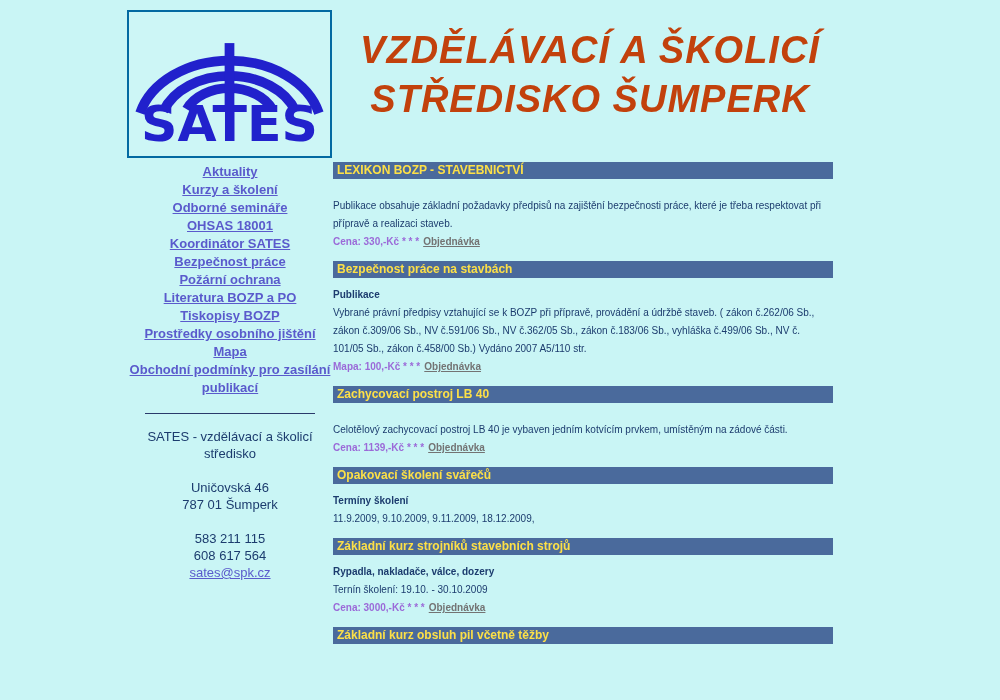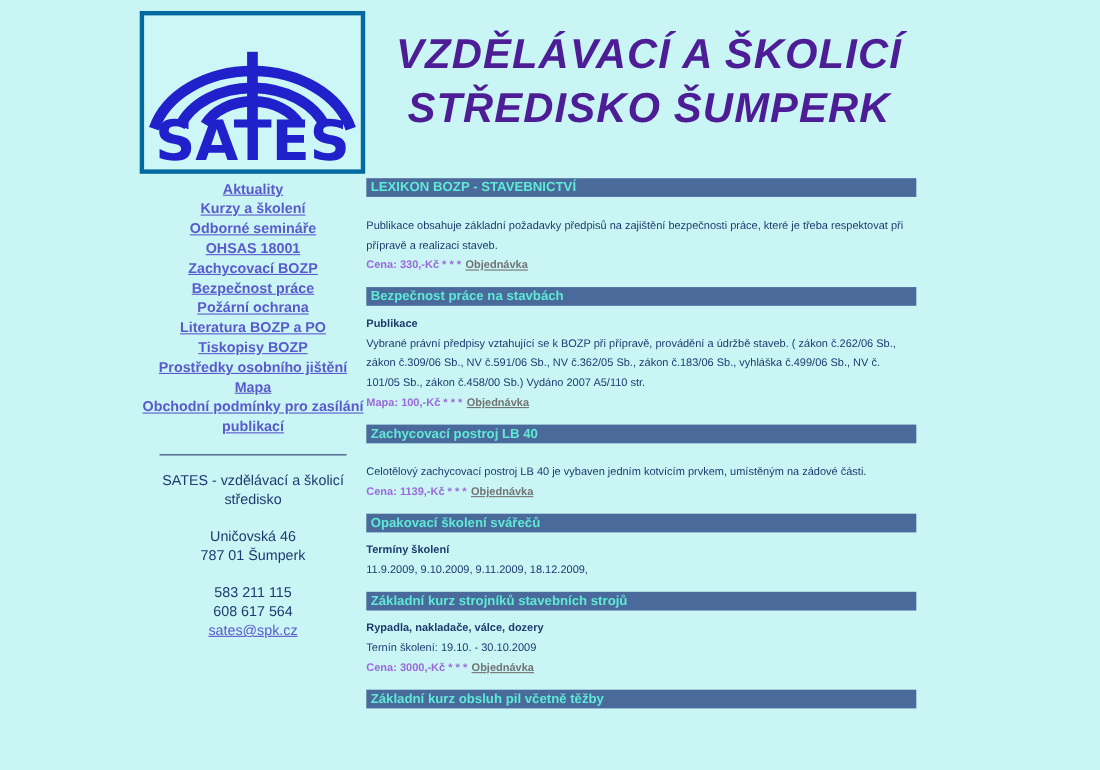--- a/index.html
+++ b/index.html
@@ -8,23 +8,23 @@
     background:#c9f5f5;
     font-family:"Liberation Sans", sans-serif;
     color:#1c3c6e;
     position:relative;
   }
 
   
   .logo-box{
     position:absolute; left:127px; top:10px;
     width:205px; height:148px;
-    border:4px solid #0369a1;
+    border:2px solid #0369a1;
     background:#cdf6f6;
-    display:flex; align-items:flex-end; justify-content:center;
+    display:flex; align-items:flex-start; justify-content:center;
   }
 
   
   .site-title{
     position:absolute; left:335px; top:26px; width:510px;
     text-align:center;
     font-size:38px; line-height:49px;
     font-weight:bold; font-style:italic;
     letter-spacing:1px;
   }
@@ -52,21 +52,21 @@
     color:#5a5acc; text-decoration:underline;
   }
 
   
   .main{
     position:absolute; left:333px; top:162px; width:500px;
   }
   .section{ margin-bottom:10px; }
   .section-bar{
     background:#4a6a9c;
-    color:#5eead4;
+    color:#fde047;
     font-size:12px; font-weight:bold;
     line-height:13px;
     padding:2px 4px;
     height:17px;
     margin-bottom:8px;
   }
   .section p{ font-size:10px; line-height:18px; }
   .section p.gap{ margin-top:18px; }
   .subtitle{ font-weight:bold; }
   .price{ color:#9b6ad8; font-weight:bold; }
@@ -83,32 +83,32 @@
     <g stroke="#2121cc" stroke-width="10" fill="none">
       <path d="M 8,104 A 95,72 0 0 1 192,104"></path>
       <path d="M 32,102 A 72,54 0 0 1 168,102"></path>
       <path d="M 56,100 A 48,36 0 0 1 144,100"></path>
     </g>
     <rect x="95" y="32" width="10" height="70" fill="#2121cc"></rect>
     <text x="100" y="133" text-anchor="middle" fill="#2121cc" font-family="DejaVu Sans, sans-serif" font-weight="bold" font-size="52">SATES</text>
   </svg>
 </div>
 
-<div class="site-title" style="color:#4c1d95">
+<div class="site-title" style="color:#c2410c">
   <div>VZDĚLÁVACÍ A ŠKOLICÍ</div>
   <div>STŘEDISKO ŠUMPERK</div>
 </div>
 
 <div class="sidebar">
   <nav class="nav">
     <a href="#">Aktuality</a>
     <a href="#">Kurzy a školení</a>
     <a href="#">Odborné semináře</a>
     <a href="#">OHSAS 18001</a>
-    <a href="#">Zachycovací BOZP</a>
+    <a href="#">Koordinátor SATES</a>
     <a href="#">Bezpečnost práce</a>
     <a href="#">Požární ochrana</a>
     <a href="#">Literatura BOZP a PO</a>
     <a href="#">Tiskopisy BOZP</a>
     <a href="#">Prostředky osobního jištění</a>
     <a href="#">Mapa</a>
     <a href="#">Obchodní podmínky pro zasílání publikací</a>
   </nav>
 
   <div class="sidebar-divider"></div>

